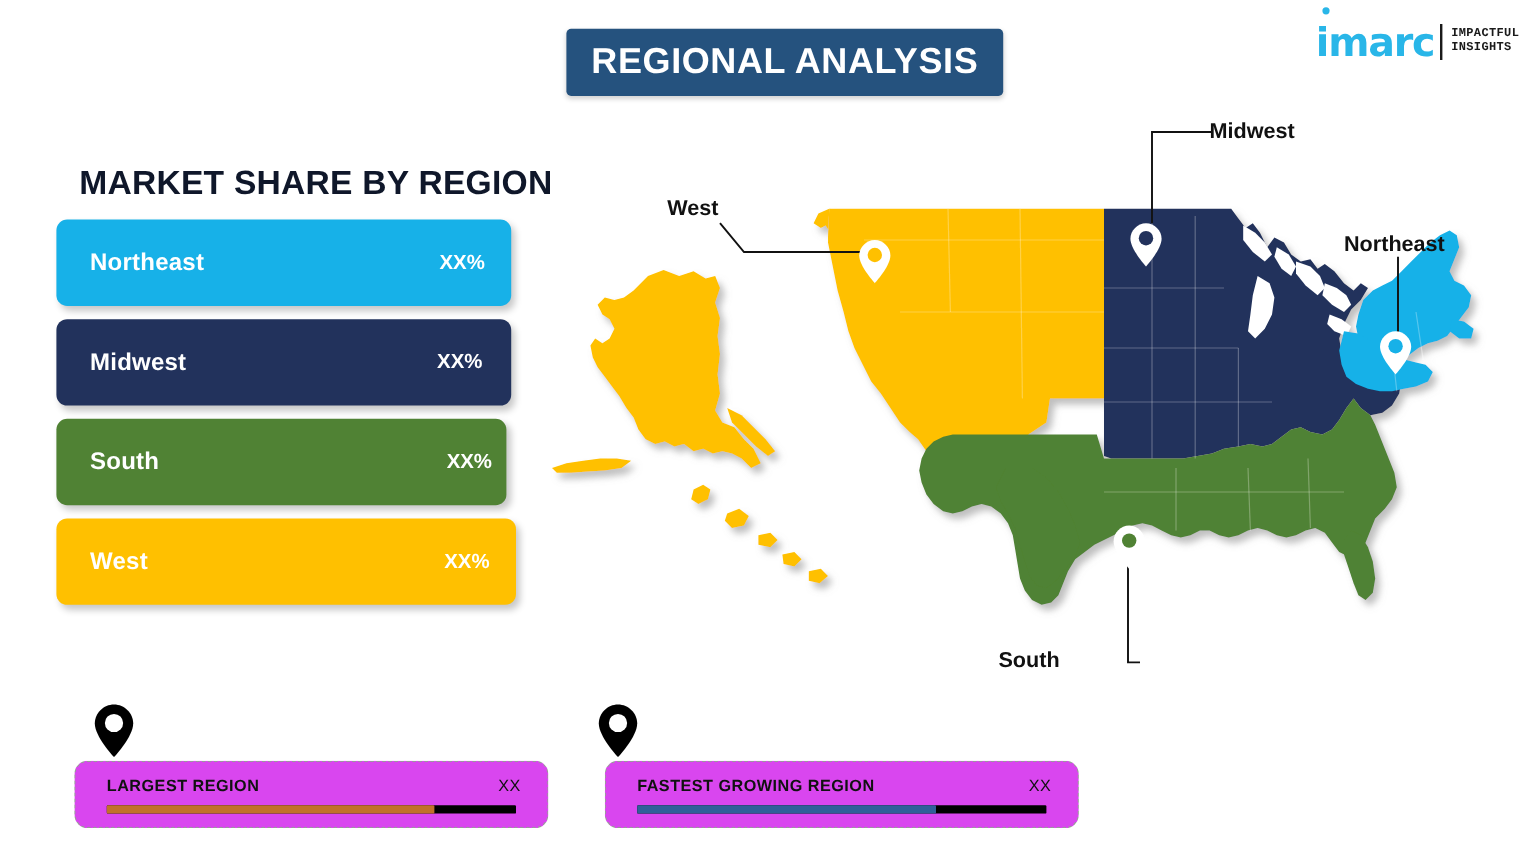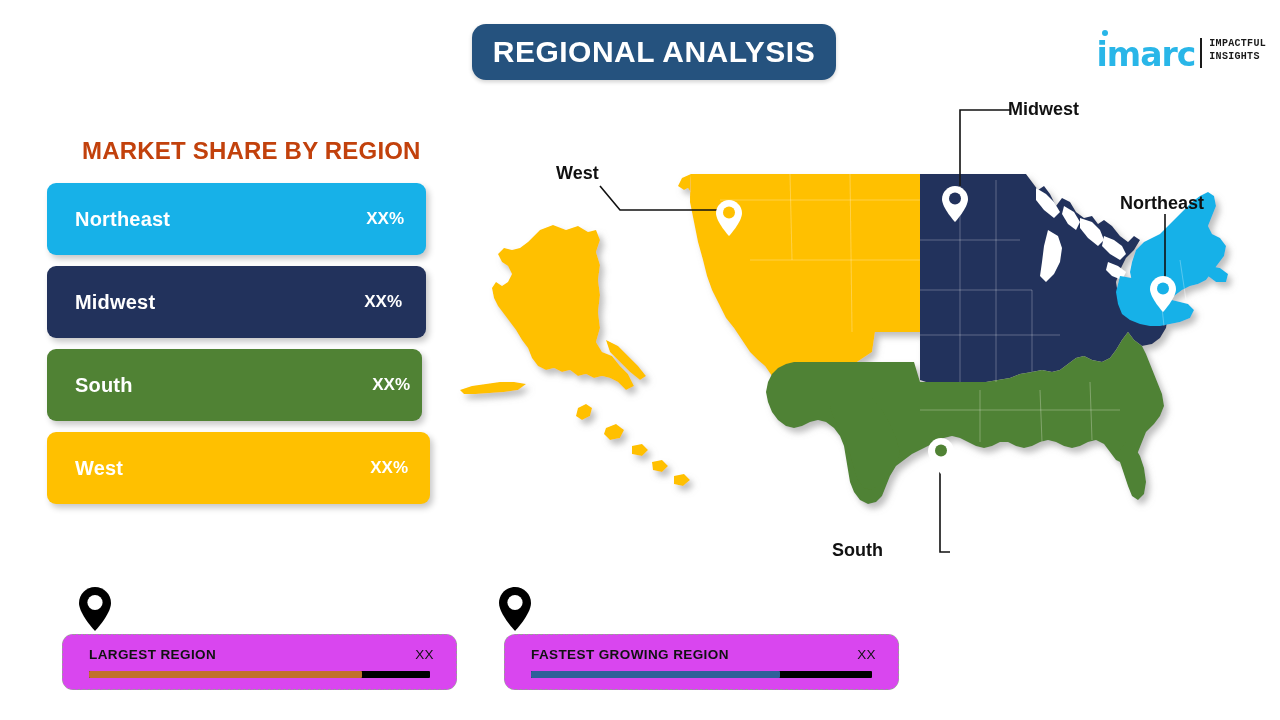--- a/index.html
+++ b/index.html
@@ -23,43 +23,42 @@
   }
 
   
   .title-bar {
     position: absolute;
     left: 472px;
     top: 24px;
     width: 364px;
     height: 56px;
     background: #25527e;
-    border-radius: 14px;
+    border-radius: 4px;
     display: flex;
     align-items: center;
     justify-content: center;
     box-shadow: 0 2px 4px rgba(0,0,0,0.18);
   }
   .title-bar .title-text {
     color: #ffffff;
     font-size: 30px;
     font-weight: bold;
     letter-spacing: 0.5px;
     white-space: nowrap;
   }
 
   
   .logo {
     position: absolute;
     right: 14px;
     top: 14px;
     display: flex;
-    align-items: flex-start;
+    align-items: center;
     height: 42px;
-    margin-top: 24px;
   }
   .logo-word {
     color: #29b6e8;
     font-size: 33px;
     font-weight: bold;
     letter-spacing: -1px;
     line-height: 1;
     position: relative;
     font-family: "DejaVu Sans", sans-serif;
   }
@@ -88,25 +87,25 @@
     color: #1a1a1a;
     font-size: 10px;
     font-weight: bold;
     letter-spacing: 0.3px;
     font-family: Liberation Mono, monospace;
   }
 
   
   .panel-heading {
     position: absolute;
-    left: 82px;
+    left: 66px;
     top: 137px;
-    font-size: 24px;
-    font-weight: bold;
-    color: #c2410c;
+    font-size: 28px;
+    font-weight: bold;
+    color: #0f172a;
     letter-spacing: 0.2px;
   }
 
   .share-list {
     position: absolute;
     left: 47px;
     top: 183px;
     width: 385px;
   }
   .share-bar {

